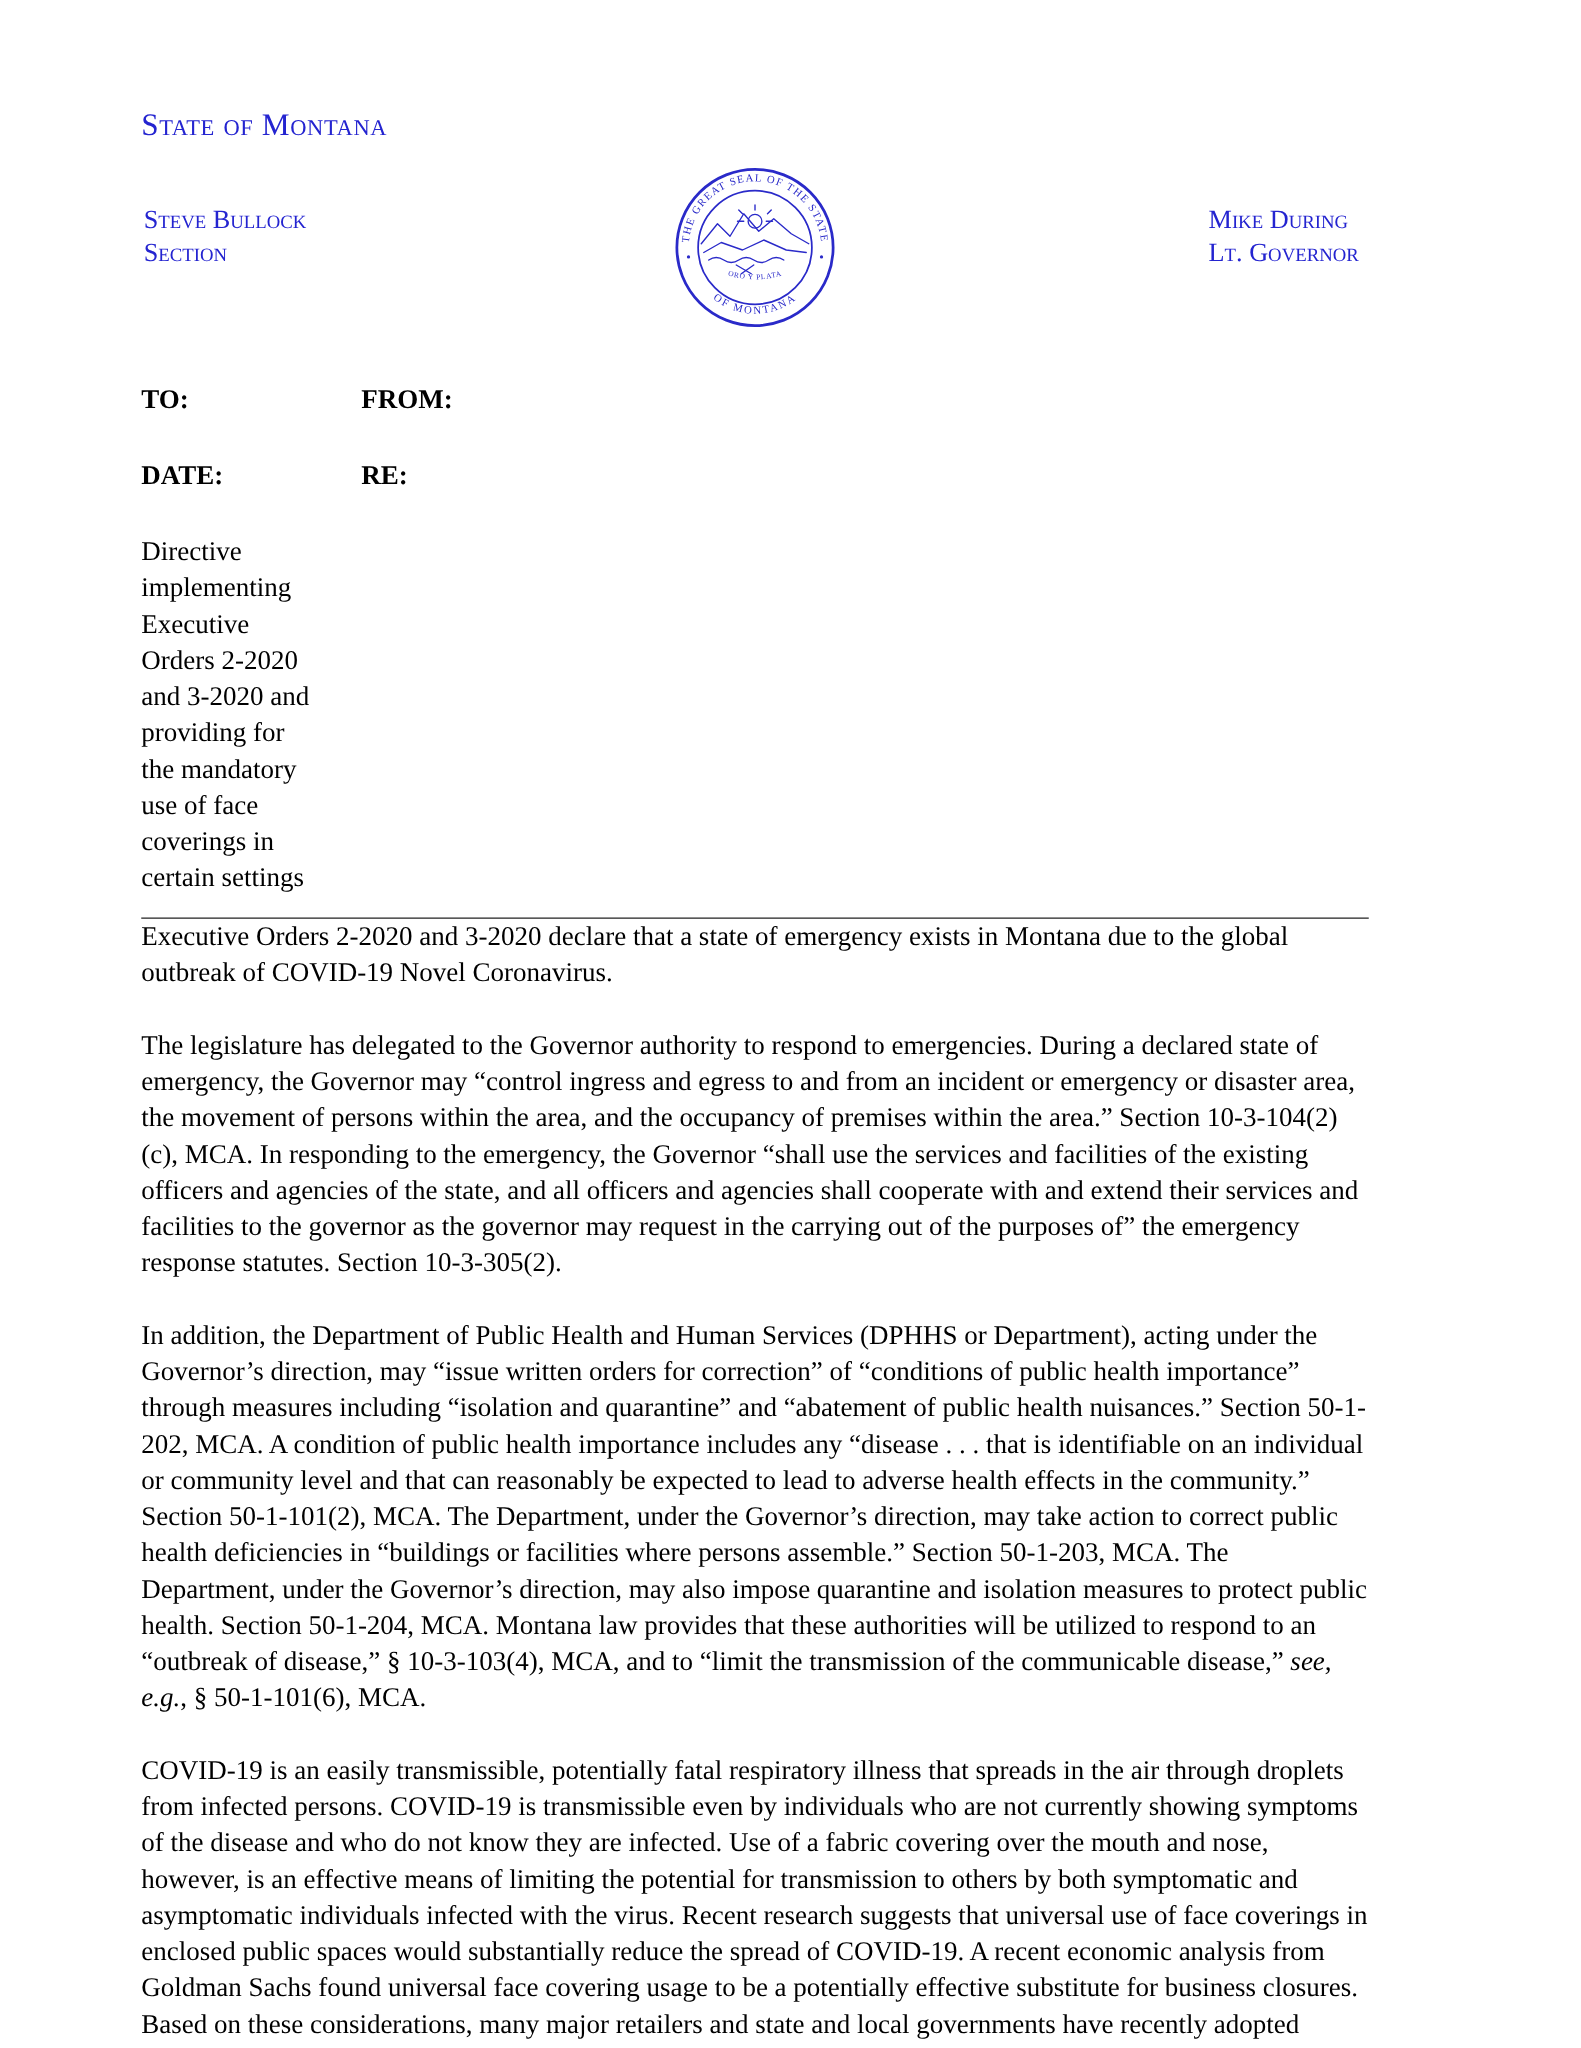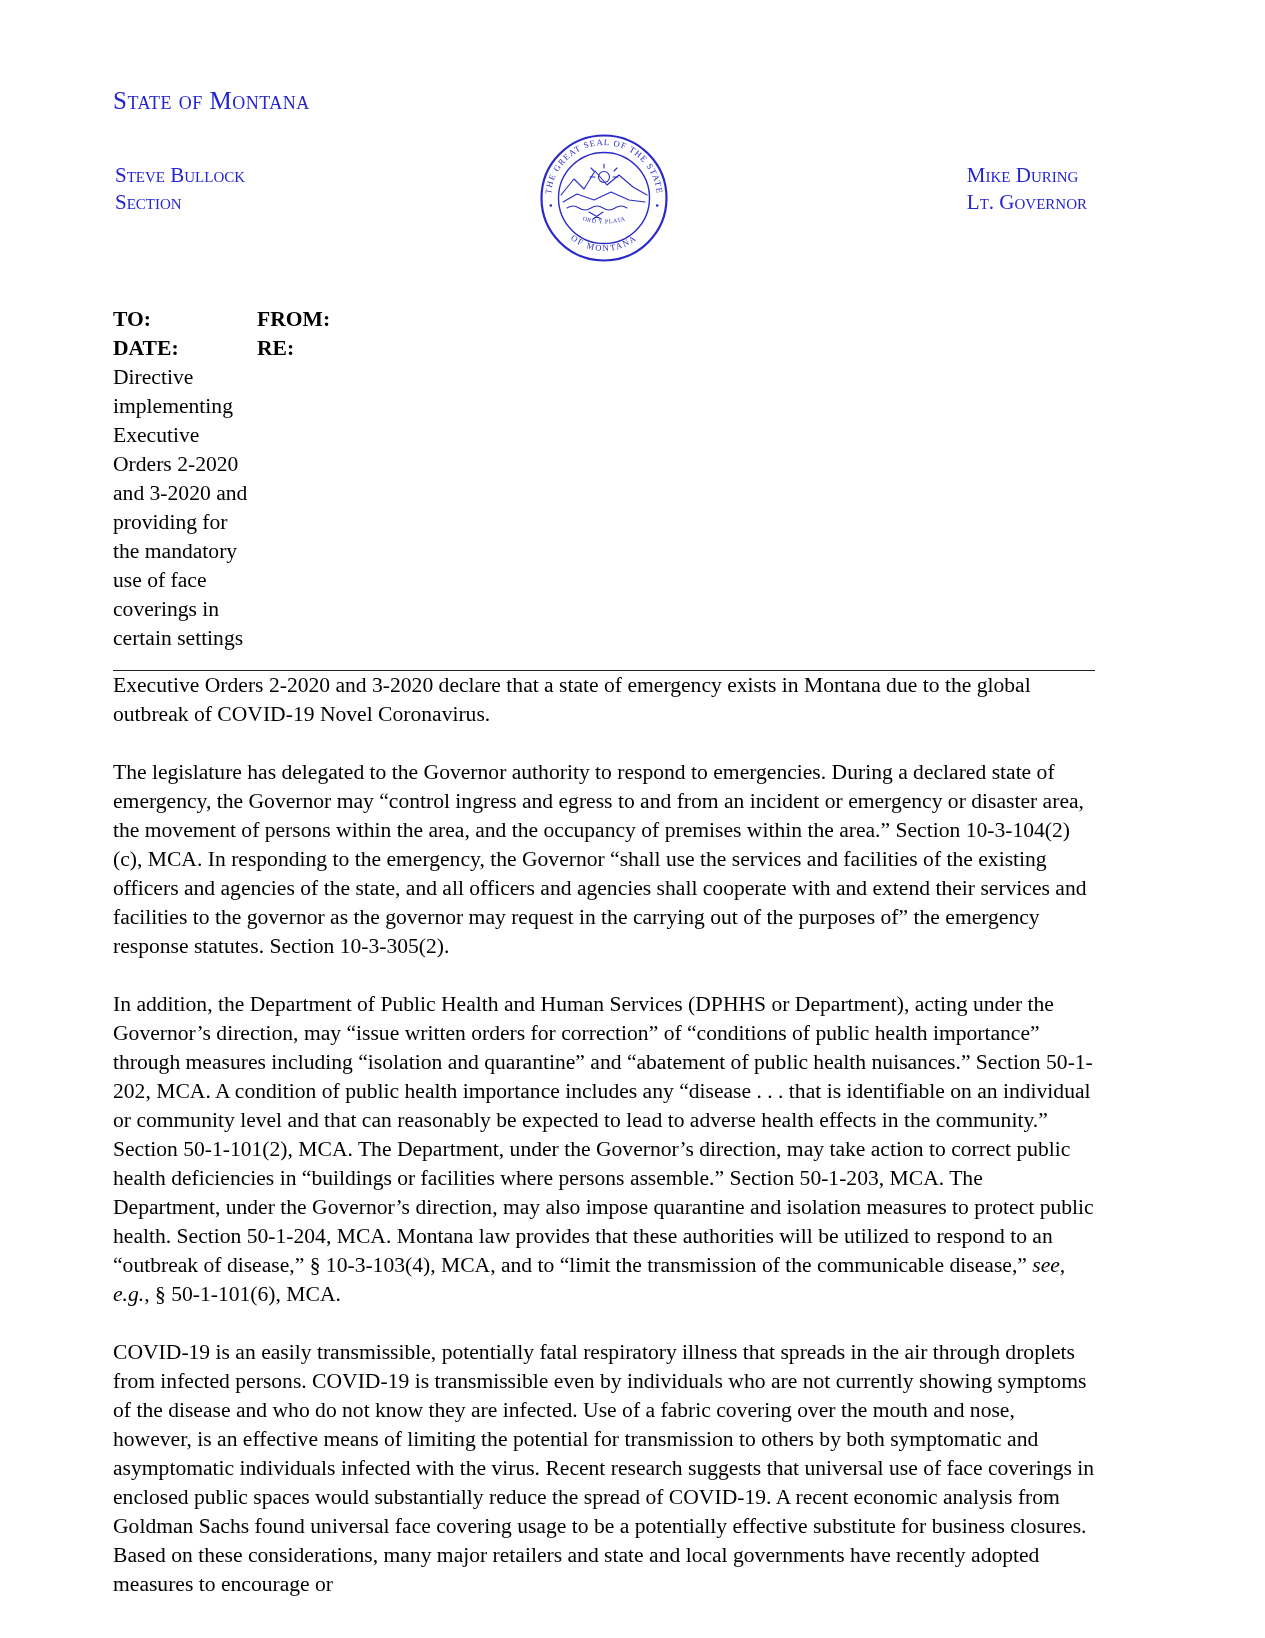--- a/index.html
+++ b/index.html
@@ -34,20 +34,21 @@
   .official.right { right:8px; }
   .seal-wrap { width:130px; margin:0 auto; padding-top:8px; }
 
   
   .memo {
     margin-top:28px;
     display:grid;
     grid-template-columns:144px 1fr;
     font-size:21.6px;
     line-height:29px;
+    gap:32px;
   }
   .memo-label { font-weight:bold; }
   .memo-value { max-width:820px; }
 
   .divider {
     margin-top:17px;
     border:none;
     border-top:1.5px solid #222222;
   }
 

